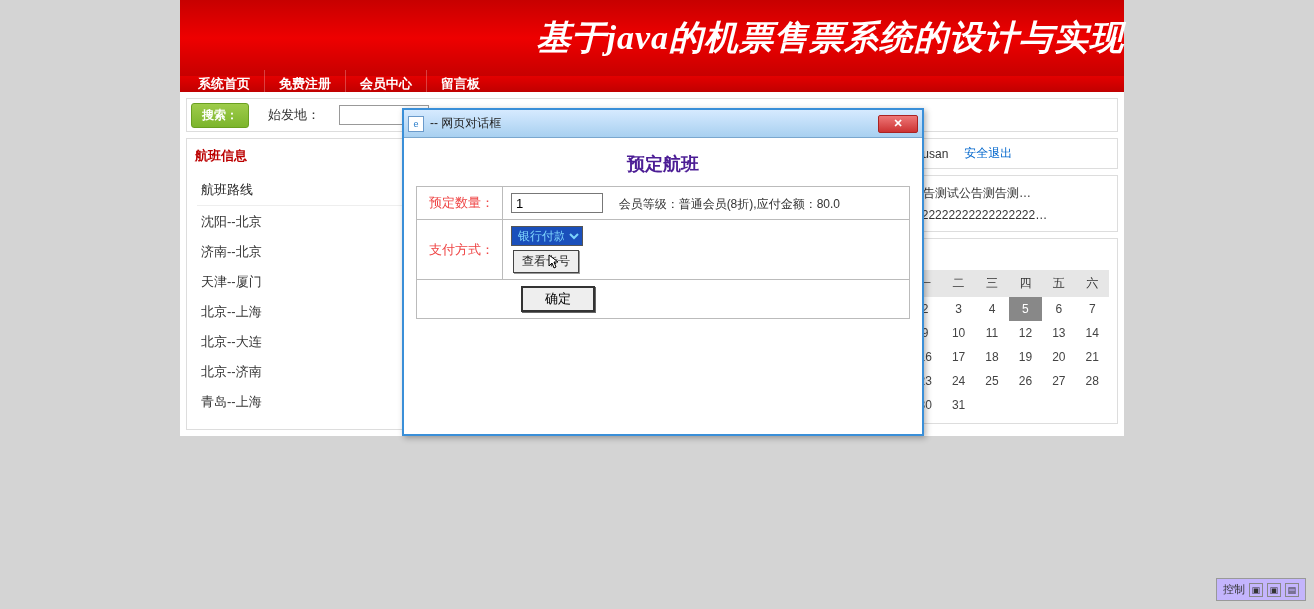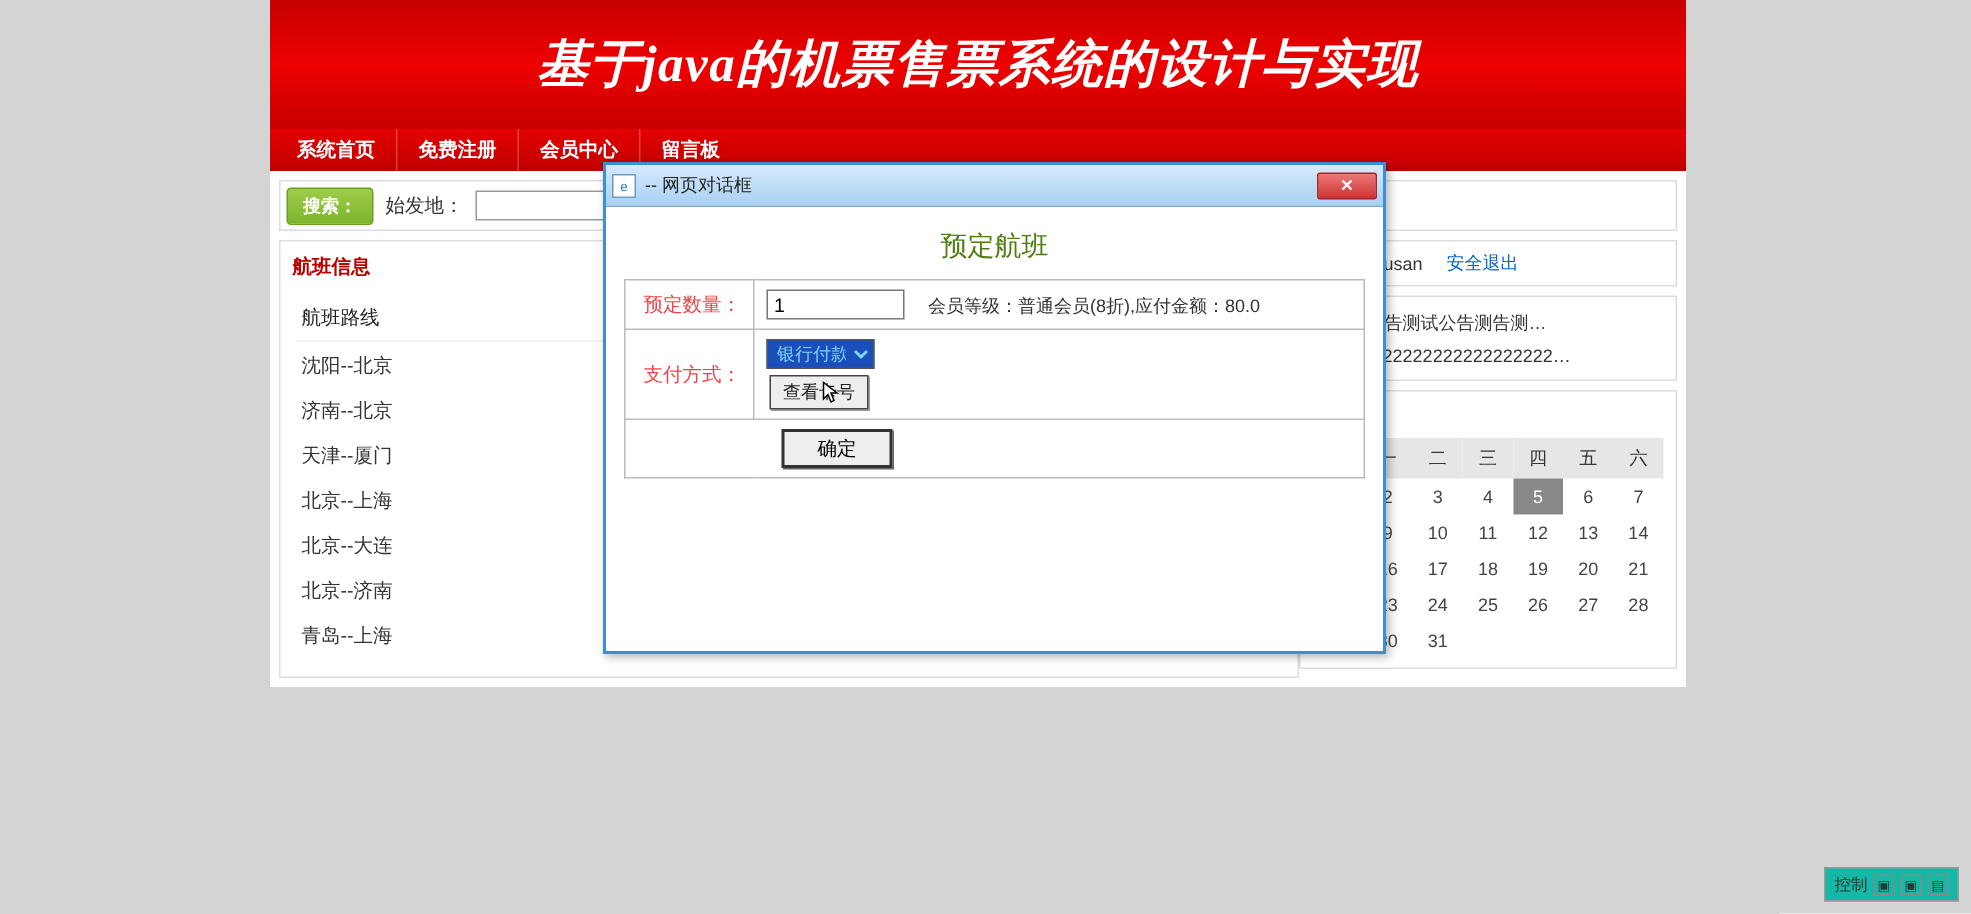--- a/index.html
+++ b/index.html
@@ -1,23 +1,23 @@
 <!DOCTYPE html>
 <html><head>
 <meta charset="utf-8">
 <style>
 * { box-sizing: border-box; margin: 0; padding: 0; }
 body { font-family: "Microsoft YaHei", Arial, sans-serif; background: #d4d4d4; width: 1314px; height: 609px; overflow: hidden; position: relative; font-size: 13px; }
 .page-wrap { width: 944px; margin: 0 0 0 180px; background: #fff; }
-.banner { background: linear-gradient(#c70000 0%, #e00 50%, #c70000 100%); height: 86px; display: flex; align-items: center; justify-content: center; }
+.banner { background: linear-gradient(#c70000 0%, #e00 50%, #c70000 100%); height: 76px; display: flex; align-items: center; justify-content: flex-end; }
 .banner-title { color: #fff; font-size: 34px; font-family: "KaiTi", serif; font-style: italic; font-weight: bold; letter-spacing: 1px; }
-.nav { background: linear-gradient(#e40000, #c00000); height: 28px; display: flex; align-items: center; padding: 0 4px; }
+.nav { background: linear-gradient(#e40000, #c00000); height: 16px; display: flex; align-items: center; padding: 0 4px; }
 .nav a { color: #fff; text-decoration: none; padding: 0 14px; font-size: 13px; border-right: 1px solid rgba(255,255,255,0.25); line-height: 28px; font-weight: bold; }
 .nav a:last-child { border-right: none; }
-.searchbar { background: #fff; border: 1px solid #ddd; margin: 6px 6px 0 6px; padding: 4px; display: flex; align-items: center; gap: 8px; height: 34px; }
+.searchbar { background: #fff; border: 1px solid #ddd; margin: 6px 6px 0 6px; padding: 4px; display: flex; align-items: center; gap: 19px; height: 34px; }
 .search-btn { background: linear-gradient(#9ecc4a, #7cb52c); color: #fff; border: 1px solid #6aa020; padding: 3px 10px; border-radius: 3px; font-weight: bold; font-size: 12px; }
 .search-lbl { font-size: 13px; color: #333; }
 .search-inp { border: 1px solid #999; height: 20px; padding: 0 4px; font-size: 12px; width: 90px; }
 .content { display: flex; padding: 6px; gap: 0; }
 .left { flex: 1; border: 1px solid #ddd; padding: 8px; }
 .section-title { color: #b00; font-weight: bold; font-size: 13px; margin-bottom: 8px; }
 .flight-table { width: 100%; font-size: 13px; color: #333; }
 .flight-table th { text-align: left; font-weight: normal; color: #222; padding: 6px 4px; border-bottom: 1px solid #eee; font-size: 13px; }
 .flight-table td { padding: 5px 4px; color: #333; }
 .right { width: 252px; }
@@ -31,33 +31,33 @@
 .calendar td { text-align: center; padding: 5px 0; color: #444; }
 .calendar td.today { background: #888; color: #fff; }
 
 
 .dialog { position: absolute; left: 402px; top: 108px; width: 522px; height: 328px; background: #fff; border: 2px solid #3a8fd8; box-shadow: 2px 2px 6px rgba(0,0,0,0.3); }
 .dlg-tb { background: linear-gradient(#d6eaff, #a8d0f0); height: 28px; display: flex; align-items: center; padding: 0 4px; border-bottom: 1px solid #7aa7ce; }
 .dlg-ic { width: 16px; height: 16px; background: #fff; border: 1px solid #6a9acb; margin-right: 6px; display: flex; align-items: center; justify-content: center; font-size: 9px; color: #2b7eca; }
 .dlg-t { font-size: 12px; color: #222; flex: 1; }
 .dlg-close { width: 40px; height: 18px; background: linear-gradient(#e77, #c33); border: 1px solid #a22; border-radius: 2px; color: #fff; display: flex; align-items: center; justify-content: center; font-size: 11px; font-weight: bold; cursor: pointer; }
 .dlg-body { padding: 8px 12px; }
-.dlg-heading { text-align: center; font-size: 18px; font-weight: normal; color: #4d7c0f; margin: 6px 0 10px 0; }
+.dlg-heading { text-align: center; font-size: 18px; font-weight: bold; color: #4c1d95; margin: 6px 0 10px 0; }
 .form-tbl { width: 100%; border: 1px solid #bbb; border-collapse: collapse; }
 .form-tbl td { border: 1px solid #bbb; padding: 6px 8px; font-size: 13px; vertical-align: middle; }
 .form-tbl td.lbl { width: 86px; text-align: right; color: #ef4444; }
 .q-inp { border: 1px solid #777; width: 92px; height: 20px; padding: 0 4px; font-size: 13px; }
 .info { font-size: 12px; color: #333; margin-left: 12px; }
 .pay-sel { background: #1a4fbb; color: #7dd3fc; border: 1px solid #555; font-size: 12px; padding: 1px 2px; width: 72px; }
 .chk-btn { display: inline-block; border: 1px solid #444; background: #eee; padding: 2px 8px; font-size: 12px; color: #222; margin-left: 2px; margin-top: 4px; box-shadow: 1px 1px 0 #999; cursor: pointer; }
 .conf-cell { text-align: center; position: relative; }
 .conf-btn { border: 2px solid #333; background: #eee; padding: 2px 22px; font-size: 13px; color: #000; cursor: pointer; box-shadow: 1px 1px 0 #666; }
 .cursor { position: absolute; left: 548px; top: 254px; width: 16px; height: 16px; pointer-events: none; }
 .cursor svg { width: 16px; height: 16px; }
-.bottom-panel { position: absolute; right: 8px; bottom: 8px; background: #14b8a6; border: 1px solid #999; padding: 3px 6px; font-size: 11px; color: #333; display: flex; gap: 4px; align-items: center; }
+.bottom-panel { position: absolute; right: 8px; bottom: 8px; background: #c4b5fd; border: 1px solid #999; padding: 3px 6px; font-size: 11px; color: #333; display: flex; gap: 4px; align-items: center; }
 .bp-ic { border: 1px solid #888; width: 14px; height: 14px; display: flex; align-items: center; justify-content: center; font-size: 9px; }
 </style>
 </head>
 <body>
 
 <div class="page-wrap">
   <div class="banner">
     <div class="banner-title">基于java的机票售票系统的设计与实现</div>
   </div>
 

